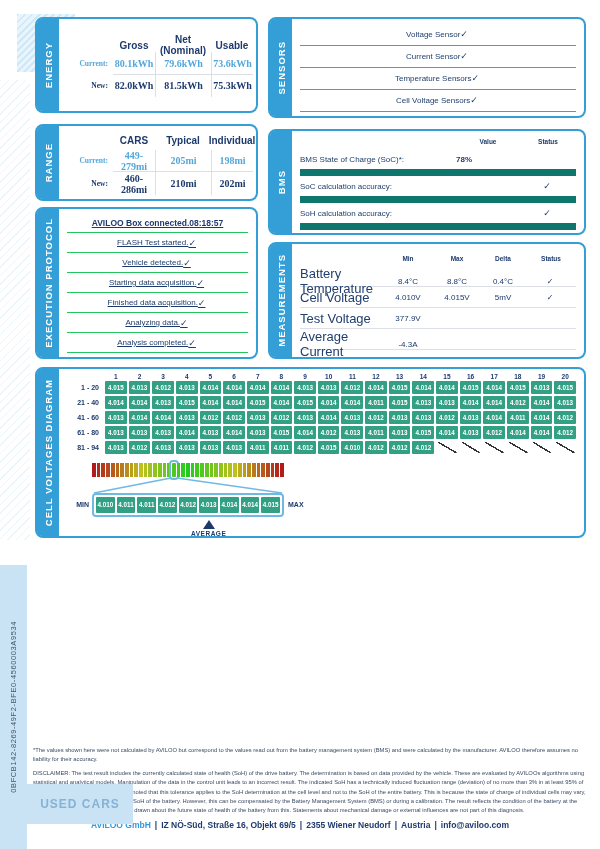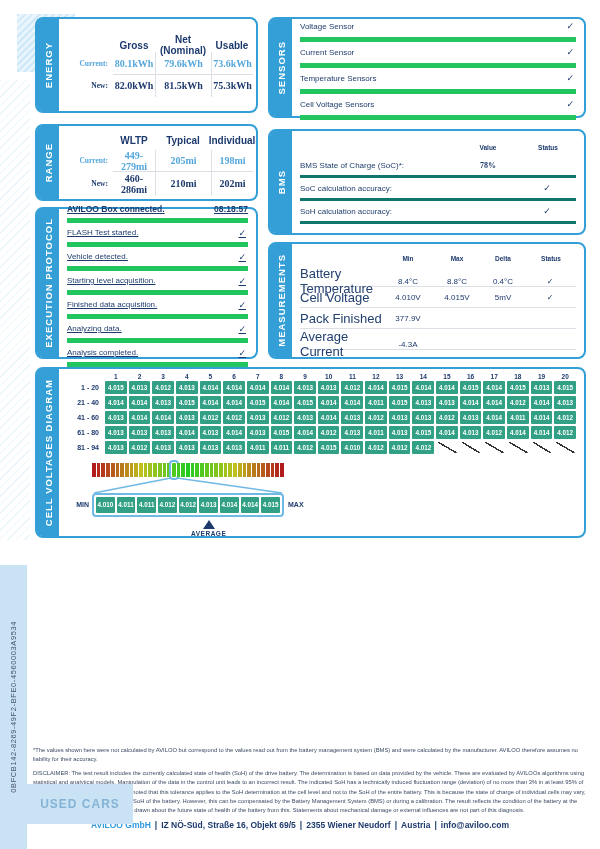--- a/index.html
+++ b/index.html
@@ -58,33 +58,33 @@
   .mt-head{height:18px;}
   .mt-data{height:22px;font-family:Liberation Serif, serif;}
   .mt-cell{text-align:center;font-size:10px;height:100%;display:flex;align-items:center;justify-content:center;}
   .mt-hcell{font-weight:bold;color:#1d3a6d;}
   .mt-label{text-align:right;padding-right:5px;font-size:7.5px;display:flex;align-items:center;justify-content:flex-end;height:100%;}
   .mt-data .mt-val + .mt-val{border-left:1px solid #dcdfe6;}
   .mt-new .mt-val{border-top:1px solid #dcdfe6;}
   .mt-current,.mt-current .mt-label{color:#55a7db;font-weight:bold;}
   .mt-new,.mt-new .mt-label{color:#1d3a6d;font-weight:bold;}
   
-  .ck-row{display:flex;align-items:center;justify-content:space-between;border-bottom:5px solid #22c55e;}
+  .ck-row{display:flex;align-items:center;justify-content:center;border-bottom:1px solid #22c55e;}
   .ck-label{font-size:8px;color:#22406f;}
   .ck-bold .ck-label,.ck-time{font-weight:bold;font-size:8.5px;color:#1d3a6d;}
   .ck-mark{font-weight:bold;font-size:9px;color:#1d3a6d;padding-right:2px;}
   #sensors-list .ck-row{height:21px;}
   #exec-list .ck-row{height:19px;text-decoration:underline;}
   
   .bms-row{display:grid;grid-template-columns:1fr 64px 56px;align-items:center;}
   .bms-head{height:15px;}
-  .bms-data{height:20px;border-bottom:3px solid #0f766e;}
+  .bms-data{height:20px;border-bottom:7px solid #0f766e;}
   .bms-label{font-size:8px;color:#22406f;}
   .bms-h{font-size:6.5px;font-weight:bold;text-align:center;color:#1d3a6d;}
-  .bms-val{text-align:center;font-size:8px;font-weight:bold;color:#1d3a6d;font-family:Liberation Serif, serif;}
+  .bms-val{text-align:left;font-size:8px;font-weight:bold;color:#1d3a6d;}
   .bms-status{text-align:center;}
   
   .ms-row{display:grid;grid-template-columns:1fr 52px 46px 46px 50px;align-items:center;}
   .ms-head{height:15px;}
   .ms-data{height:20px;border-bottom:1px solid #dcdfe6;}
   .ms-label{font-size:13px;color:#22406f;}
   .ms-h{font-size:6.5px;font-weight:bold;text-align:center;color:#1d3a6d;}
   .ms-val{text-align:center;font-size:8px;color:#1d3a6d;}
   
   #panel-cells .panel-body{padding:4px 8px;justify-content:flex-start;}
@@ -179,21 +179,21 @@
 </section>
 
 <section class="panel" id="panel-range">
   <div class="panel-bar">
     <span>RANGE</span>
   </div>
   <div class="panel-body">
     <div id="range-table">
         <div class="mt-row mt-head">
           <div class="mt-label"></div>
-          <div class="mt-cell mt-hcell">WLTP</div>
+          <div class="mt-cell mt-hcell">CARS</div>
           <div class="mt-cell mt-hcell">Typical</div>
           <div class="mt-cell mt-hcell">Individual</div>
         </div>
         <div class="mt-row mt-data mt-current">
           <div class="mt-label">Current:</div>
           <div class="mt-cell mt-val">449-279mi</div>
           <div class="mt-cell mt-val">205mi</div>
           <div class="mt-cell mt-val">198mi</div>
         </div>
         <div class="mt-row mt-data mt-new">
@@ -248,21 +248,21 @@
         </div>
         <div class="ck-row">
           <span class="ck-label">FLASH Test started.</span>
           <span class="ck-mark">✓</span>
         </div>
         <div class="ck-row">
           <span class="ck-label">Vehicle detected.</span>
           <span class="ck-mark">✓</span>
         </div>
         <div class="ck-row">
-          <span class="ck-label">Starting level acquisition.</span>
+          <span class="ck-label">Starting data acquisition.</span>
           <span class="ck-mark">✓</span>
         </div>
         <div class="ck-row">
           <span class="ck-label">Finished data acquisition.</span>
           <span class="ck-mark">✓</span>
         </div>
         <div class="ck-row">
           <span class="ck-label">Analyzing data.</span>
           <span class="ck-mark">✓</span>
         </div>
@@ -295,21 +295,21 @@
           <span class="ms-val ck-mark">✓</span>
         </div>
         <div class="ms-row ms-data">
           <span class="ms-label">Cell Voltage</span>
           <span class="ms-val">4.010V</span>
           <span class="ms-val">4.015V</span>
           <span class="ms-val">5mV</span>
           <span class="ms-val ck-mark">✓</span>
         </div>
         <div class="ms-row ms-data">
-          <span class="ms-label">Pack Finished</span>
+          <span class="ms-label">Test Voltage</span>
           <span class="ms-val">377.9V</span>
           <span class="ms-val"></span>
           <span class="ms-val"></span>
           <span class="ms-val ck-mark"></span>
         </div>
         <div class="ms-row ms-data">
           <span class="ms-label">Average Current</span>
           <span class="ms-val">-4.3A</span>
           <span class="ms-val"></span>
           <span class="ms-val"></span>

